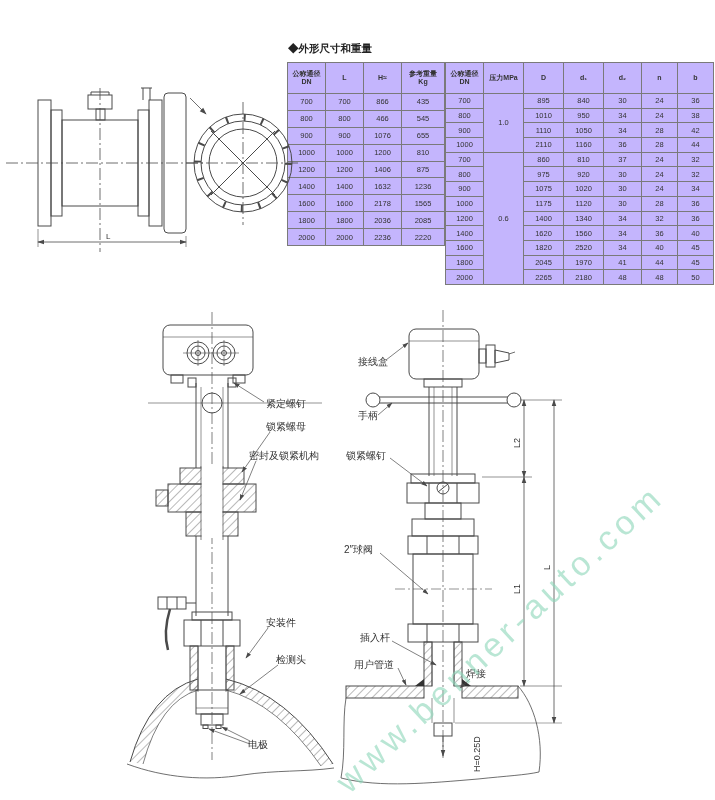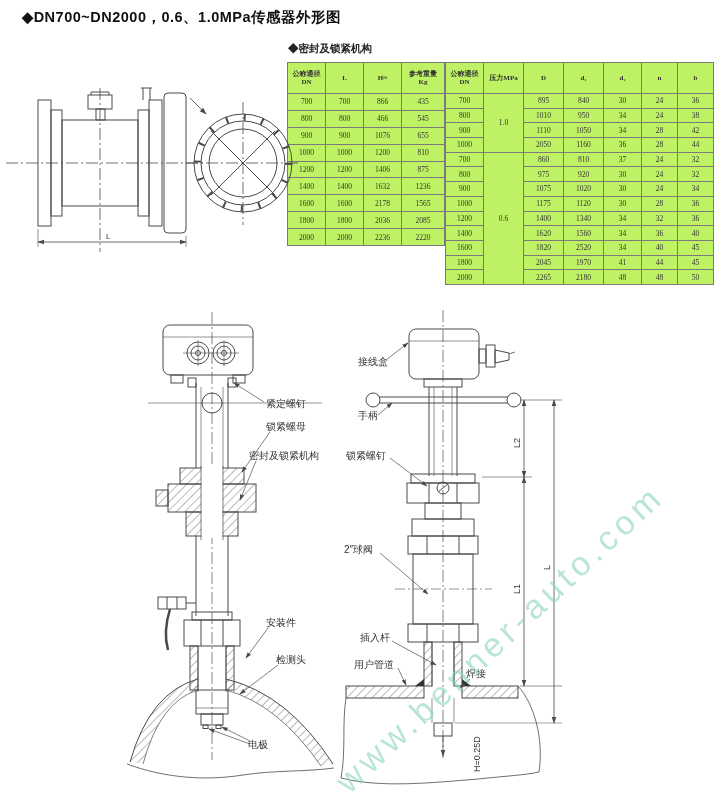--- a/index.html
+++ b/index.html
@@ -1,39 +1,38 @@
 <!DOCTYPE html>
 <html><head>
 <meta charset="utf-8">
 <style>
   html,body{margin:0;padding:0;background:#ffffff;}
   .page{position:relative;width:715px;height:800px;background:#ffffff;overflow:hidden;
         font-family:"Liberation Sans", sans-serif;color:#222;}
   .title{position:absolute;left:22px;top:8px;font-size:14.5px;font-weight:bold;color:#111;letter-spacing:0.5px;}
   .caption{position:absolute;left:288px;top:42px;font-size:10.5px;font-weight:bold;color:#222;}
-  table{position:absolute;border-collapse:collapse;table-layout:fixed;background:#bef264;font-family:Liberation Serif, serif;}
+  table{position:absolute;border-collapse:collapse;table-layout:fixed;background:#c4b5fd;}
   th,td{border:1px solid #7a7a7a;text-align:center;vertical-align:middle;padding:0;
         color:#333;white-space:pre-line;overflow:hidden;}
   th{font-size:7px;font-weight:bold;height:30px;line-height:1.15;}
   td{font-size:7.5px;}
   .dim-table{left:287px;top:62px;width:157px;height:184px;}
   .flange-table{left:445px;top:62px;width:268px;height:223px;}
   svg{position:absolute;}
   svg text{font-family:"Liberation Sans",sans-serif;fill:#333;stroke:none;}
   .watermark{position:absolute;left:328px;top:772px;transform:rotate(-43deg);transform-origin:0 0;
              font-size:34px;letter-spacing:5px;color:rgba(142,214,186,0.62);white-space:nowrap;
              pointer-events:none;}
 </style>
 </head>
 <body>
 
 <div class="page">
 
-  <div class="title">◆DN700~DN2000，0.6、1.0MPa传感器外形图</div>
-  <div class="caption">◆密封及锁紧机构</div>
+  <div class="caption">◆外形尺寸和重量</div>
 
   <table class="dim-table">
     <colgroup>
         <col style="width:38px">
         <col style="width:38px">
         <col style="width:38px">
         <col style="width:43px">
       </colgroup>
     <thead>
         <tr>
@@ -146,21 +145,21 @@
         <tr>
           <td>900</td>
           <td>1110</td>
           <td>1050</td>
           <td>34</td>
           <td>28</td>
           <td>42</td>
         </tr>
         <tr>
           <td>1000</td>
-          <td>2050</td>
+          <td>2110</td>
           <td>1160</td>
           <td>36</td>
           <td>28</td>
           <td>44</td>
         </tr>
         <tr>
           <td>700</td>
           <td rowspan="9">0.6</td>
           <td>860</td>
           <td>810</td>

